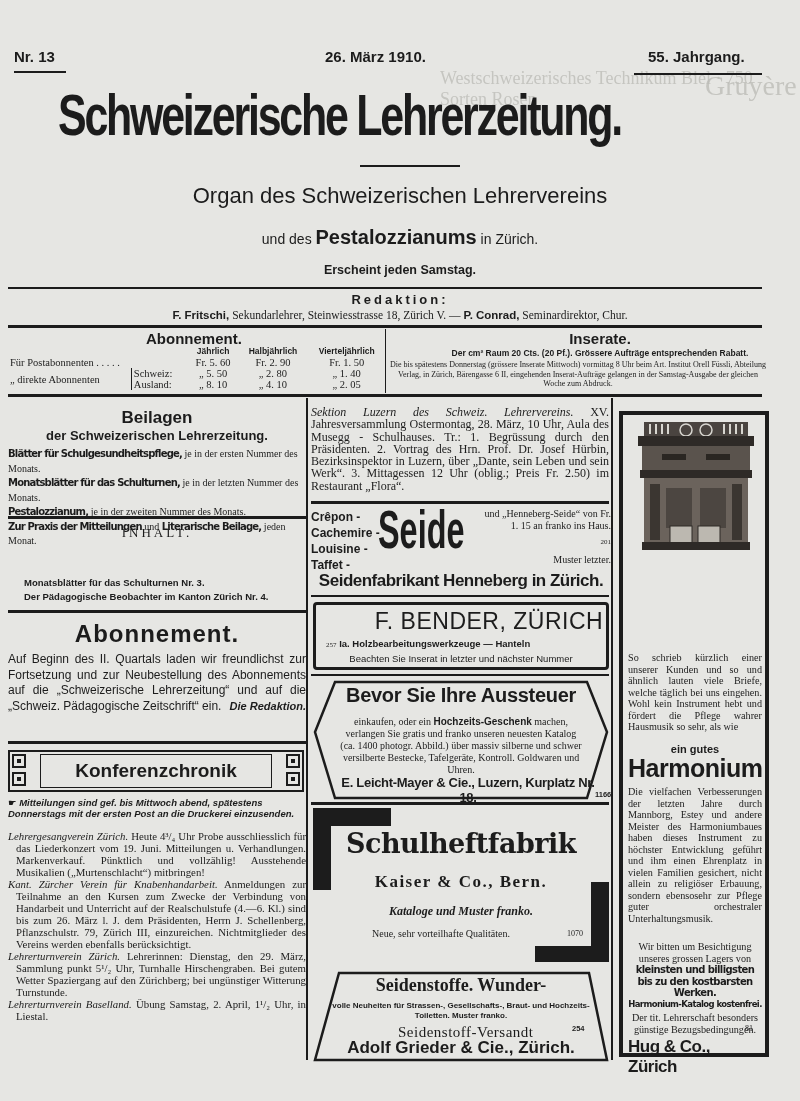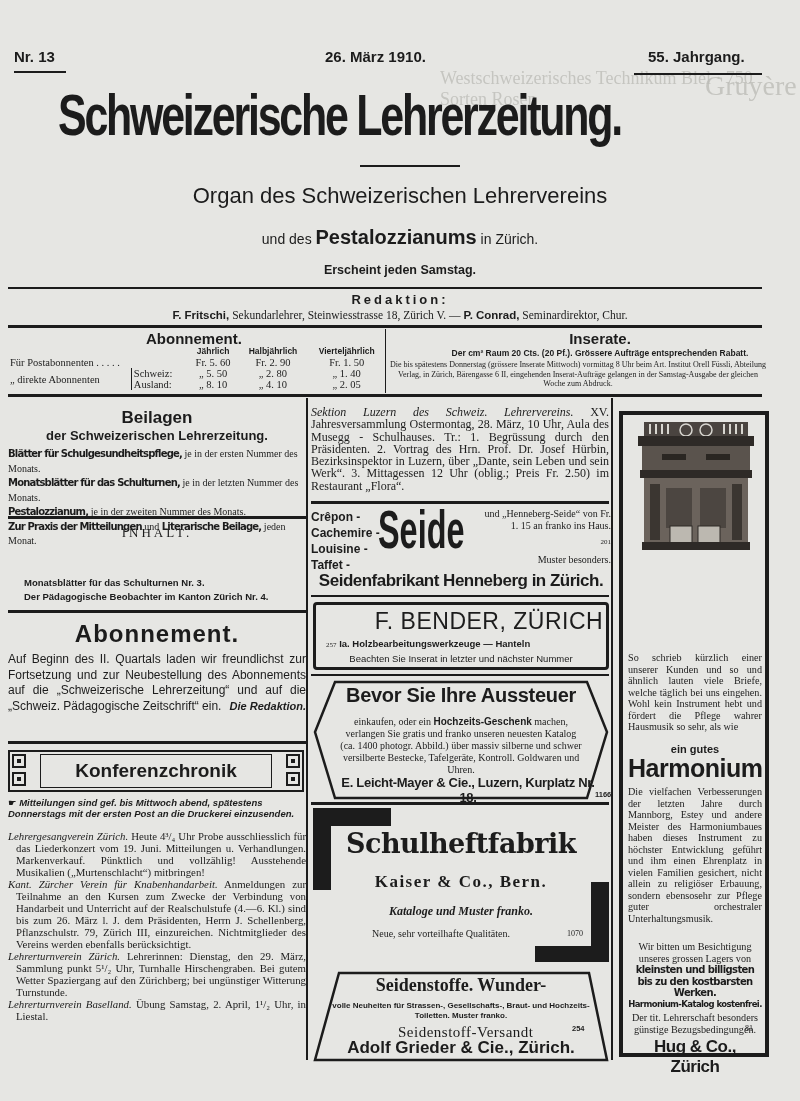--- a/index.html
+++ b/index.html
@@ -94,21 +94,21 @@
   .col3-frame { left: 619px; top: 411px; width: 150px; height: 646px; border: 4px solid #1c1c1c; }
   .col3 { left: 628px; width: 134px; }
   .harm-quote { top: 560px; font-size: 10.2px; line-height: 11.5px; }
   .harm-body1 { top: 652px; font-size: 10.2px; line-height: 11.5px; text-align: justify; }
   .harm-gutes { top: 743px; font-size: 11px; font-weight: bold; text-align: center; }
   .harm-big { top: 754px; font-size: 25px; font-weight: bold; text-align: center; letter-spacing: -0.5px; }
   .harm-body2 { top: 786px; font-size: 10.2px; line-height: 11.5px; text-align: justify; }
   .harm-b3 { top: 941px; font-size: 10.2px; line-height: 11.5px; text-align: center; }
   .harm-b3 .cb { font-family: "DejaVu Sans", sans-serif; font-weight: bold; font-size: 10px; letter-spacing: -0.6px; }
   .harm-b4 { top: 1012px; font-size: 10.2px; line-height: 11.5px; text-align: center; }
-  .harm-hug { top: 1037px; font-size: 17px; font-weight: bold; text-align: center; letter-spacing: -0.5px; }
+  .harm-hug { top: 1037px; font-size: 17px; font-weight: bold; letter-spacing: -0.5px; }
   .harm-num { left: 745px; top: 1024px; font-size: 8px; }
 
   .faint { color: #bdbdb8; position: absolute; font-size: 13px; opacity: 0.8; }
 </style>
 </head>
 <body>
 
 <div class="page">
 
   <div class="faint" style="left:440px;top:68px;font-size:18px;">Westschweizerisches Technikum Biel · 750 Sorten Rosen</div>
@@ -226,21 +226,21 @@
   <div class="abs seide-left sans">
     <div>Crêpon -</div>
     <div>Cachemire -</div>
     <div>Louisine -</div>
     <div>Taffet -</div>
   </div>
   <div class="abs seide-big sans">Seide</div>
   <div class="abs seide-right">
     <div>und „Henneberg-Seide“ von Fr. 1. 15 an franko ins Haus.</div>
     <div style="font-size:7px;margin-top:4px;">201</div>
-    <div style="margin-top:6px;">Muster besonders.</div>
+    <div style="margin-top:6px;">Muster letzter.</div>
   </div>
   <div class="abs seide-bottom sans">Seidenfabrikant Henneberg in Zürich.</div>
   <div class="rule" style="left:311px;top:595px;width:298px;height:2px;"></div>
 
   <div class="abs bender-box"></div>
   <div class="abs bender-t center sans">F. BENDER, ZÜRICH</div>
   <div class="abs bender-1 sans">
     <span style="font-family:'Liberation Serif',serif;font-size:7px;font-weight:normal;">257</span>
     <span>Ia. Holzbearbeitungswerkzeuge — Hanteln</span>
   </div>

